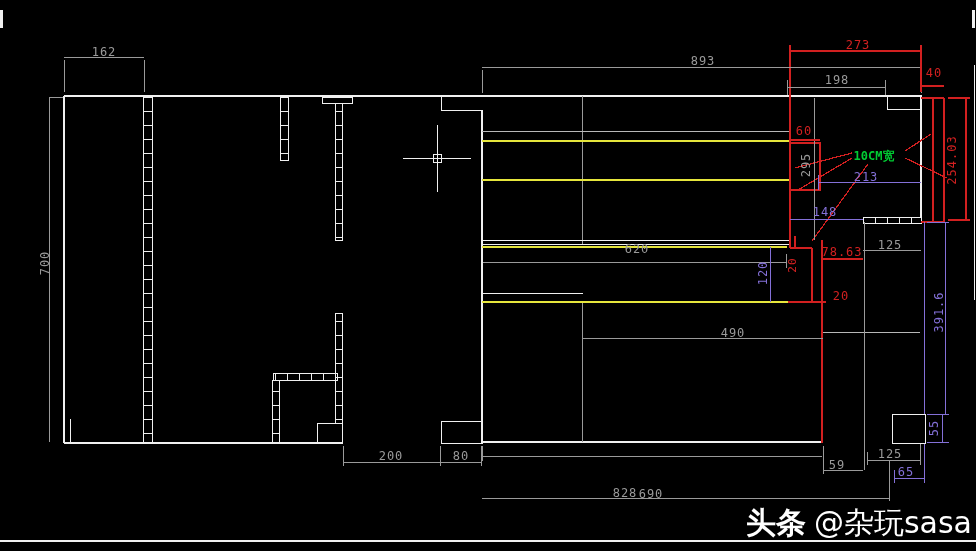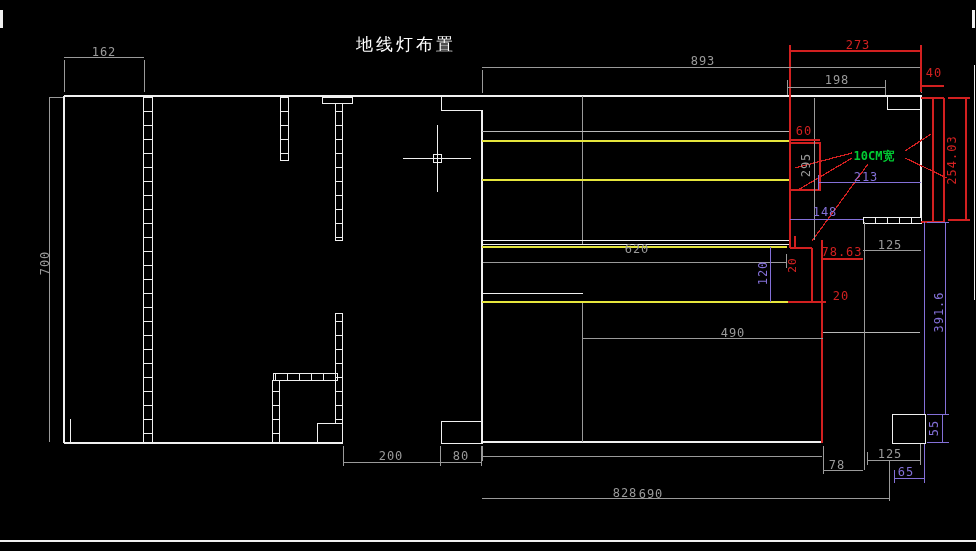--- a/index.html
+++ b/index.html
@@ -189,21 +189,20 @@
     <line class="pp" x1="924" y1="444" x2="924" y2="483"></line>
   </g>
 
   <g>
     <line class="w1" x1="403" y1="158" x2="471" y2="158"></line>
     <line class="w1" x1="437" y1="125" x2="437" y2="192"></line>
     <rect x="433" y="154" width="8" height="8" fill="#000" stroke="#f0f0f0" stroke-width="1"></rect>
   </g>
 </svg>
 
-<div class="lbl title" style="left:406px;top:44px;">地线灯布置</div>
 
 <div class="lbl" style="left:104px;top:52px;">162</div>
 <div class="lbl rot" style="left:45px;top:263px;">700</div>
 <div class="lbl" style="left:703px;top:61px;">893</div>
 <div class="lbl red" style="left:858px;top:45px;">273</div>
 <div class="lbl" style="left:837px;top:80px;">198</div>
 <div class="lbl red" style="left:934px;top:73px;">40</div>
 <div class="lbl red" style="left:804px;top:131px;">60</div>
 <div class="lbl green" style="left:874px;top:156px;">10CM宽</div>
 <div class="lbl rot" style="left:806px;top:165px;">295</div>
@@ -213,25 +212,28 @@
 <div class="lbl" style="left:890px;top:245px;">125</div>
 <div class="lbl red" style="left:842px;top:252px;">78.63</div>
 <div class="lbl" style="left:637px;top:249px;">620</div>
 <div class="lbl rot purple" style="left:763px;top:273px;">120</div>
 <div class="lbl rot red small" style="left:792px;top:265px;">20</div>
 <div class="lbl red" style="left:841px;top:296px;">20</div>
 <div class="lbl" style="left:703px;top:333px;margin-left:30px;">490</div>
 <div class="lbl rot purple" style="left:939px;top:312px;">391.6</div>
 <div class="lbl rot purple" style="left:934px;top:428px;">55</div>
 <div class="lbl" style="left:651px;top:451px;margin-top:43px;">690</div>
-<div class="lbl" style="left:837px;top:465px;">78</div>
+<div class="lbl" style="left:837px;top:465px;">59</div>
 <div class="lbl" style="left:890px;top:454px;">125</div>
 <div class="lbl purple" style="left:906px;top:472px;">65</div>
 <div class="lbl" style="left:625px;top:493px;">828</div>
 <div class="lbl" style="left:391px;top:456px;">200</div>
 <div class="lbl" style="left:461px;top:456px;text-align:right;">80</div>
 
 <div class="edgetick" style="left:0px;"></div>
 <div class="edgetick" style="left:972px;"></div>
 <div class="frameline"></div>
 
-
+<div class="watermark">
+  <span class="wm-brand">头条</span><span>@杂玩sasa</span>
 </div>
 
+</div>
+
 </body></html>

